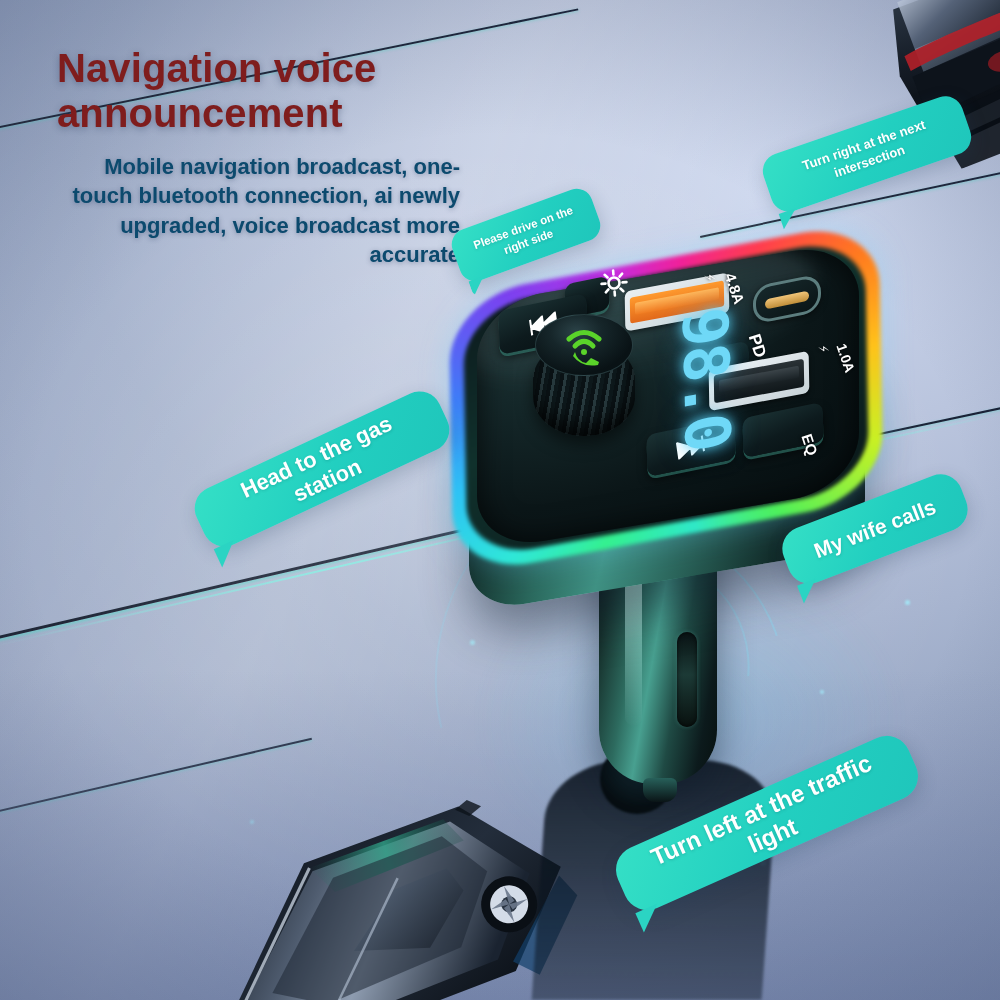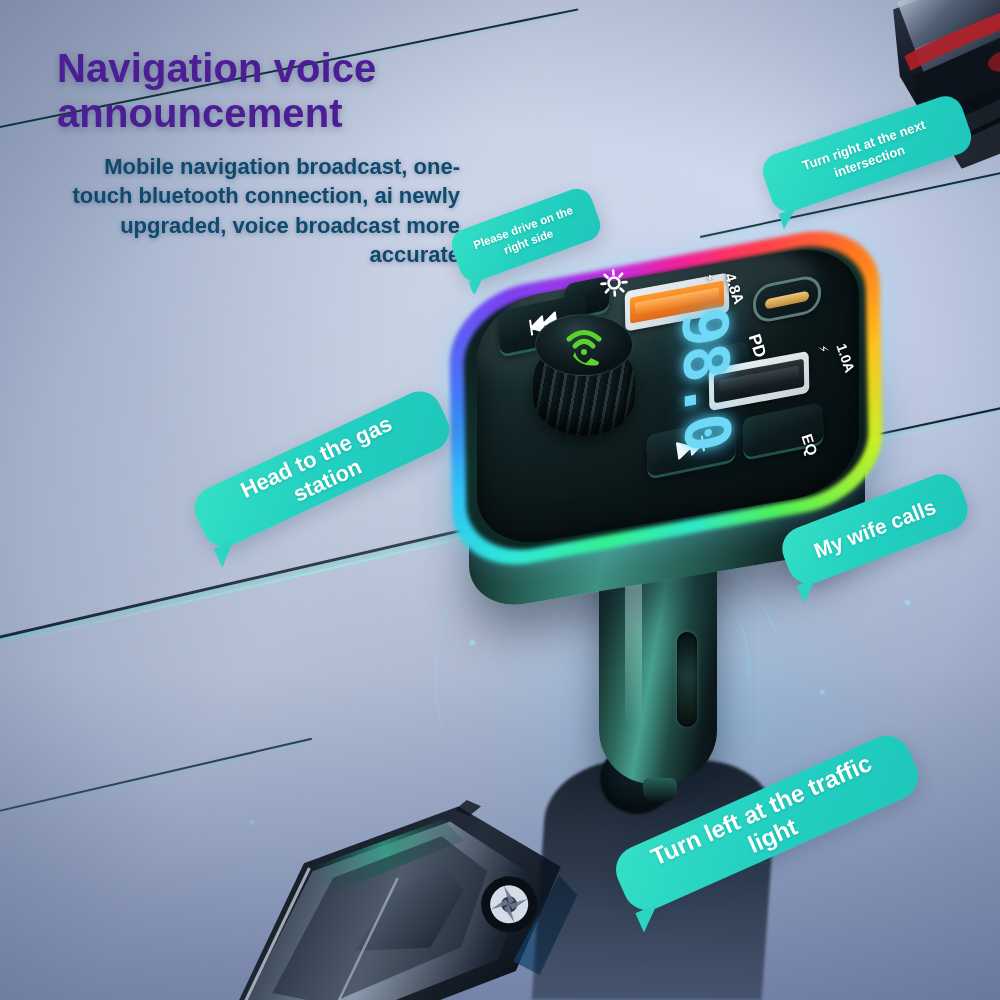--- a/index.html
+++ b/index.html
@@ -43,21 +43,21 @@
     background:
       radial-gradient(60% 60% at 50% 50%, rgba(80,210,255,.20) 0%, rgba(80,210,255,0) 70%);
     filter:blur(2px);
   }
   .arc{position:absolute;border:2px solid rgba(120,230,255,.28);border-radius:50%;border-color:rgba(120,230,255,.30) transparent transparent transparent;}
   .spark{position:absolute;border-radius:50%;background:rgba(160,240,255,.75);filter:blur(.8px);}
 
   
   .headline{
     position:absolute;left:57px;top:46px;width:460px;
-    color:#4c1d95;font-size:40px;line-height:1.12;font-weight:700;
+    color:#7f1d1d;font-size:40px;line-height:1.12;font-weight:700;
     letter-spacing:.1px;text-shadow:0 2px 7px rgba(40,55,90,.38);
   }
   .subhead{
     position:absolute;left:60px;top:152px;width:400px;text-align:right;
     color:#0c4a6e;font-size:22px;line-height:1.34;font-weight:700;
     text-shadow:0 1px 5px rgba(40,55,90,.40);
   }
 
   
   .bubble{

